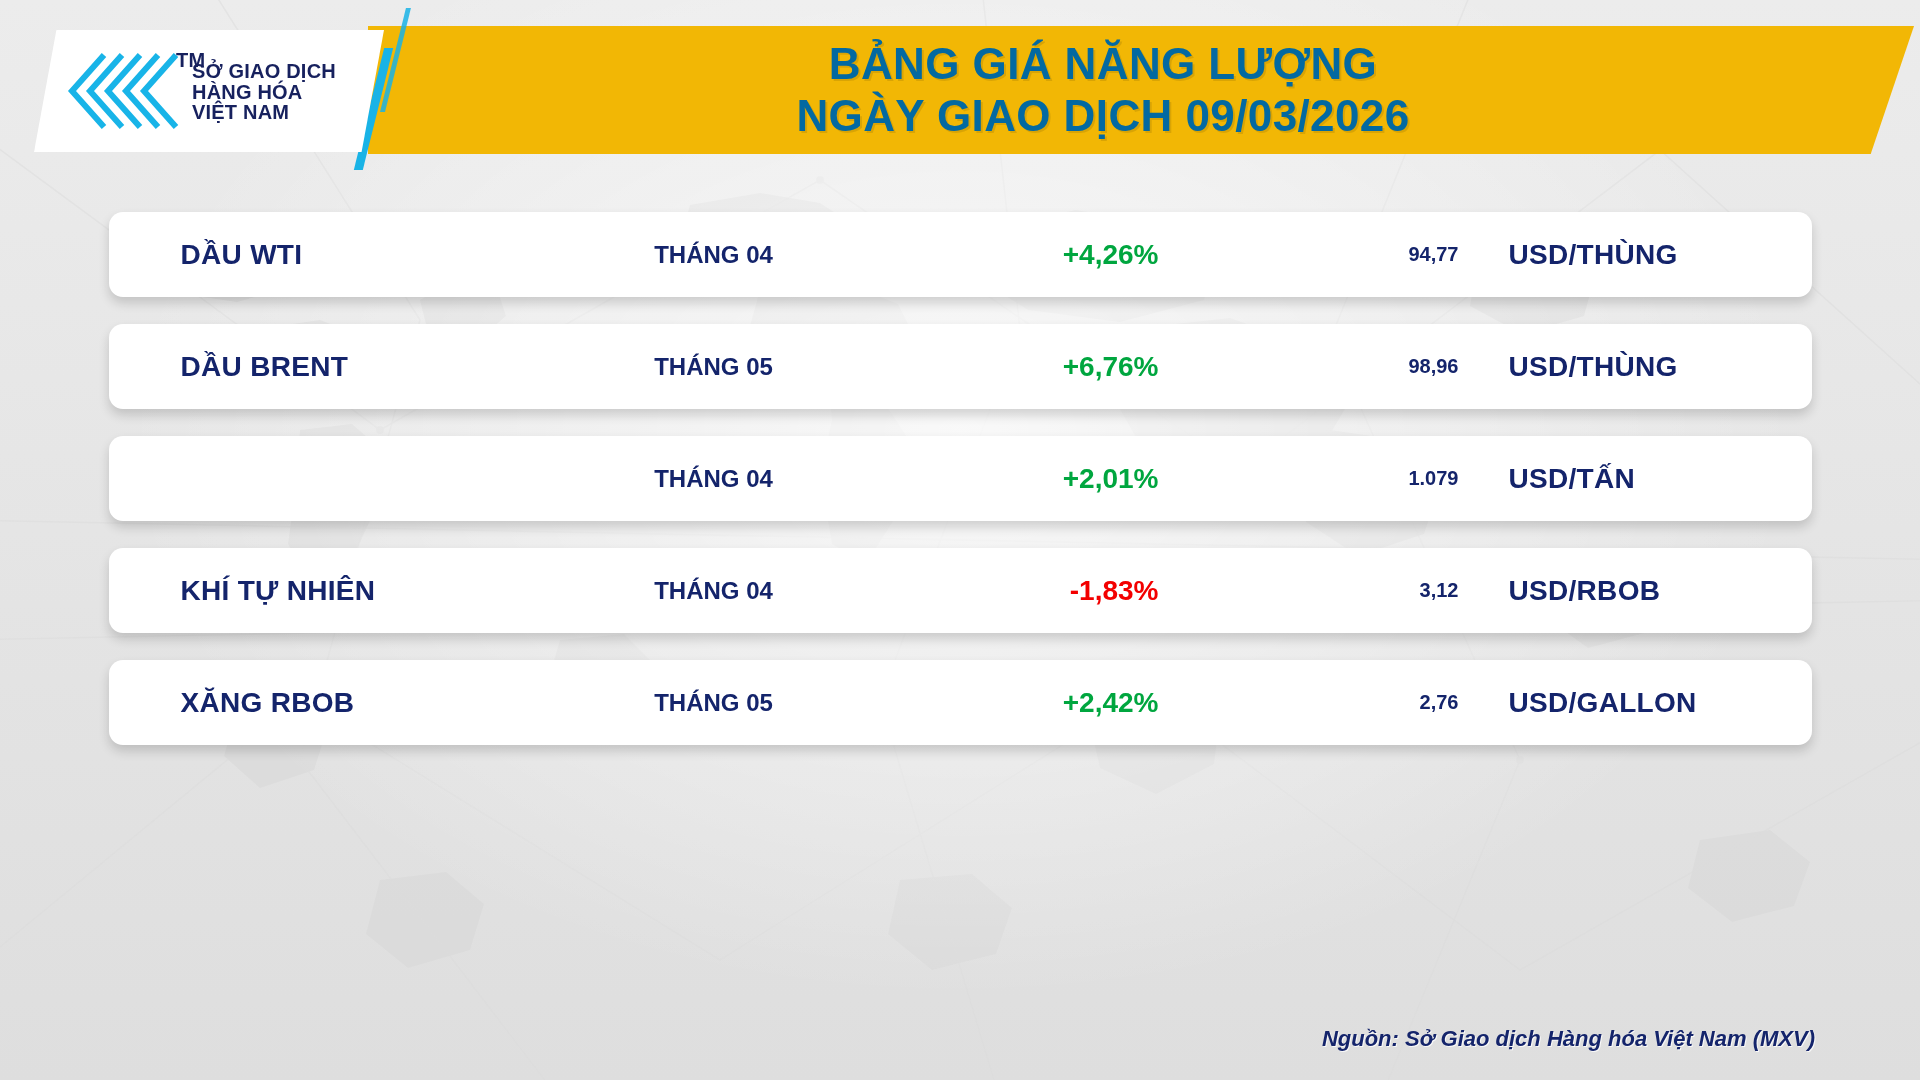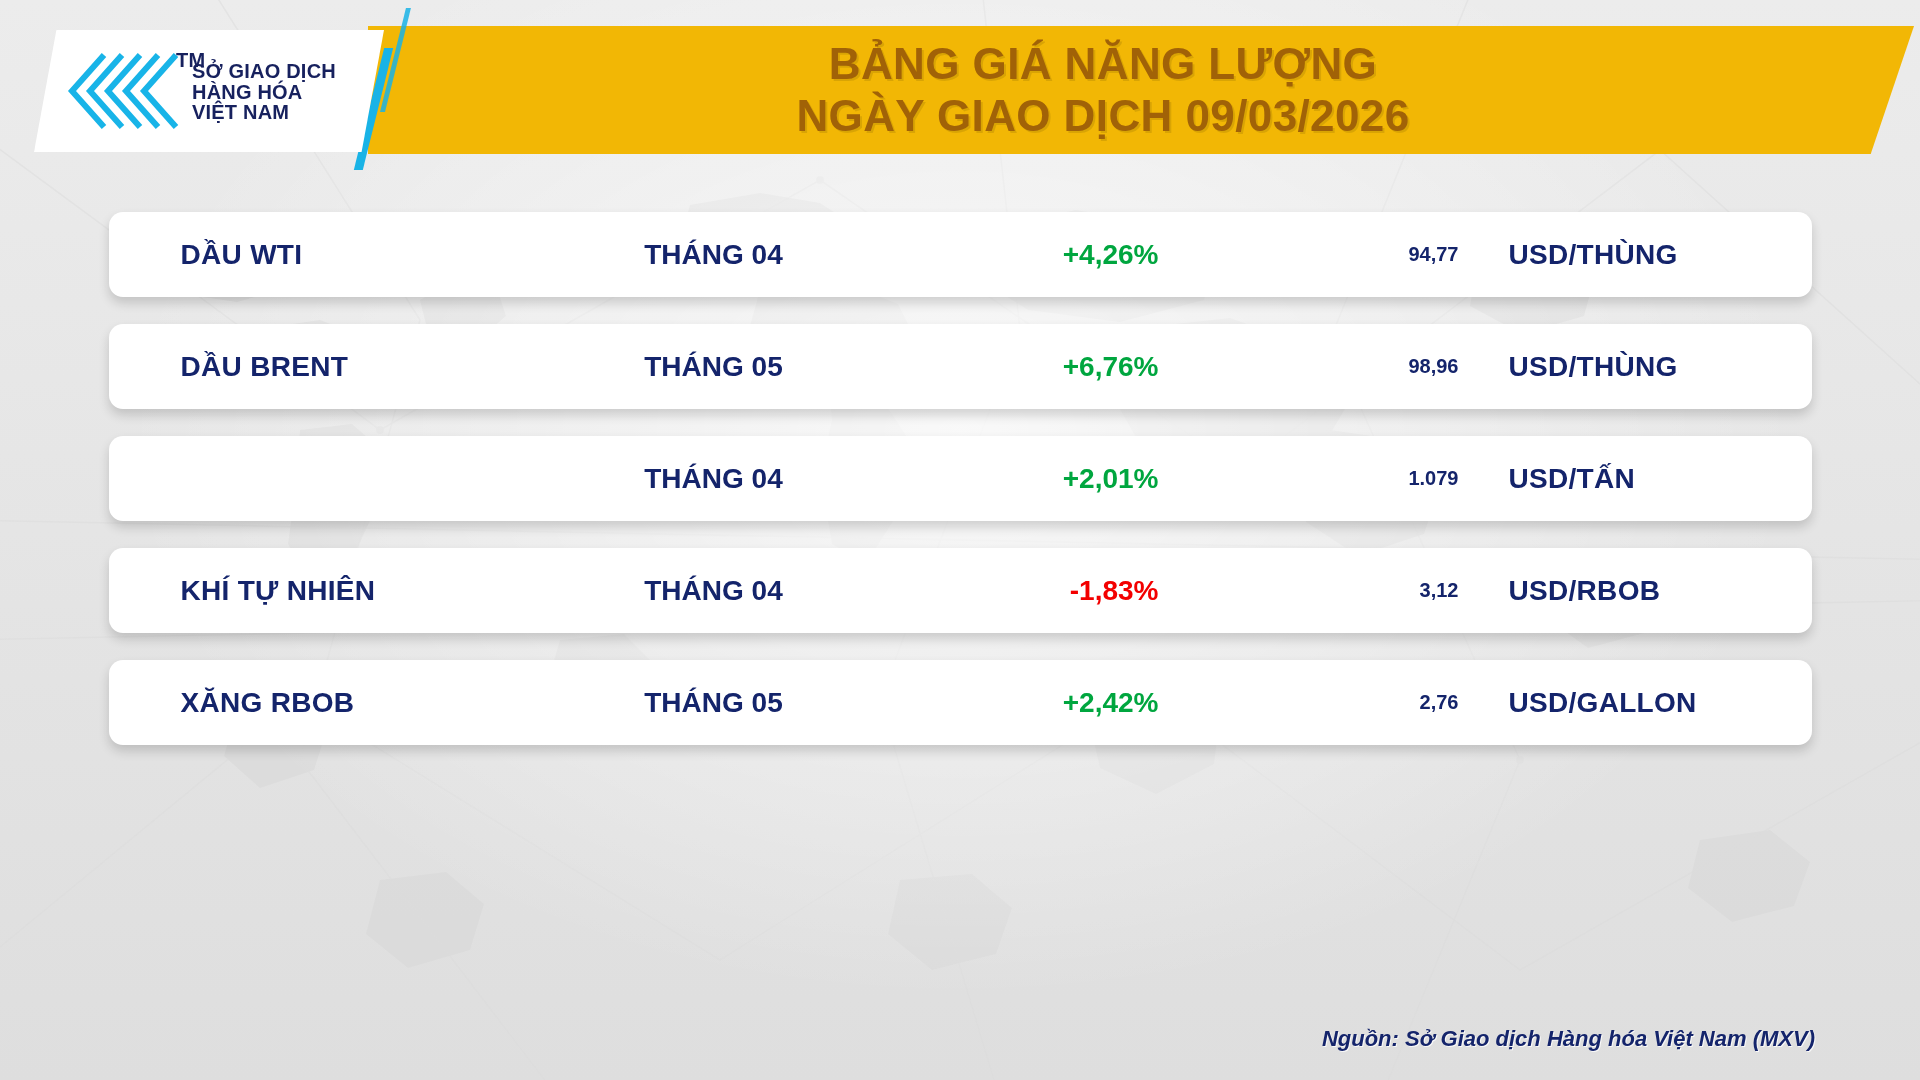--- a/index.html
+++ b/index.html
@@ -26,21 +26,21 @@
     background:#f2b705;
     clip-path:polygon(0 0,100% 0,97.2% 100%,0 100%);
     box-shadow:3px 4px 7px rgba(0,0,0,.22);
   }
   .banner-title{
     position:absolute;left:368px;top:26px;width:1470px;height:128px;
     display:flex;flex-direction:column;align-items:center;justify-content:center;
     gap:2px;
   }
   .banner-title .l1,.banner-title .l2{
-    color:#a16207;font-weight:bold;letter-spacing:.4px;
+    color:#0369a1;font-weight:bold;letter-spacing:.4px;
     text-shadow:2px 2px 0 rgba(0,0,0,.10);
     white-space:nowrap;
   }
   .banner-title .l1{font-size:44px;line-height:50px;}
   .banner-title .l2{font-size:44px;line-height:50px;}
 
   
   .accent{position:absolute;z-index:7;}
   .accent.a1{left:393px;top:8px;width:5px;height:104px;background:#19b3e6;
       transform:skewX(-14deg);opacity:.85;}
@@ -66,21 +66,21 @@
   .rows{position:absolute;left:0;top:200px;width:1920px;z-index:4;}
   .row{
     position:relative;
     margin:12px auto 27px auto;
     width:1703px;height:85px;
     background:#ffffff;border-radius:14px;
     box-shadow:0 6px 11px rgba(0,0,0,.16);
     display:flex;align-items:center;
   }
   .c-name{position:absolute;left:72px;font-size:28px;font-weight:bold;color:#14246b;letter-spacing:.3px;white-space:nowrap;}
-  .c-month{position:absolute;left:480px;width:250px;text-align:center;font-size:28px;font-weight:bold;color:#14246b;white-space:nowrap;}
+  .c-month{position:absolute;left:480px;width:250px;text-align:center;font-size:24px;font-weight:bold;color:#14246b;white-space:nowrap;}
   .c-change{position:absolute;left:830px;width:220px;text-align:right;font-size:28px;font-weight:bold;white-space:nowrap;}
   .c-change.up{color:#00a63f;}
   .c-change.down{color:#f30000;}
   .c-price{position:absolute;left:1090px;width:260px;text-align:right;font-size:20px;font-weight:bold;color:#14246b;white-space:nowrap;}
   .c-unit{position:absolute;left:1400px;font-size:28px;font-weight:bold;color:#14246b;letter-spacing:.3px;white-space:nowrap;}
 
   
   .source{
     position:absolute;right:105px;bottom:28px;z-index:6;
     font-size:22px;font-weight:bold;font-style:italic;color:#14246b;

